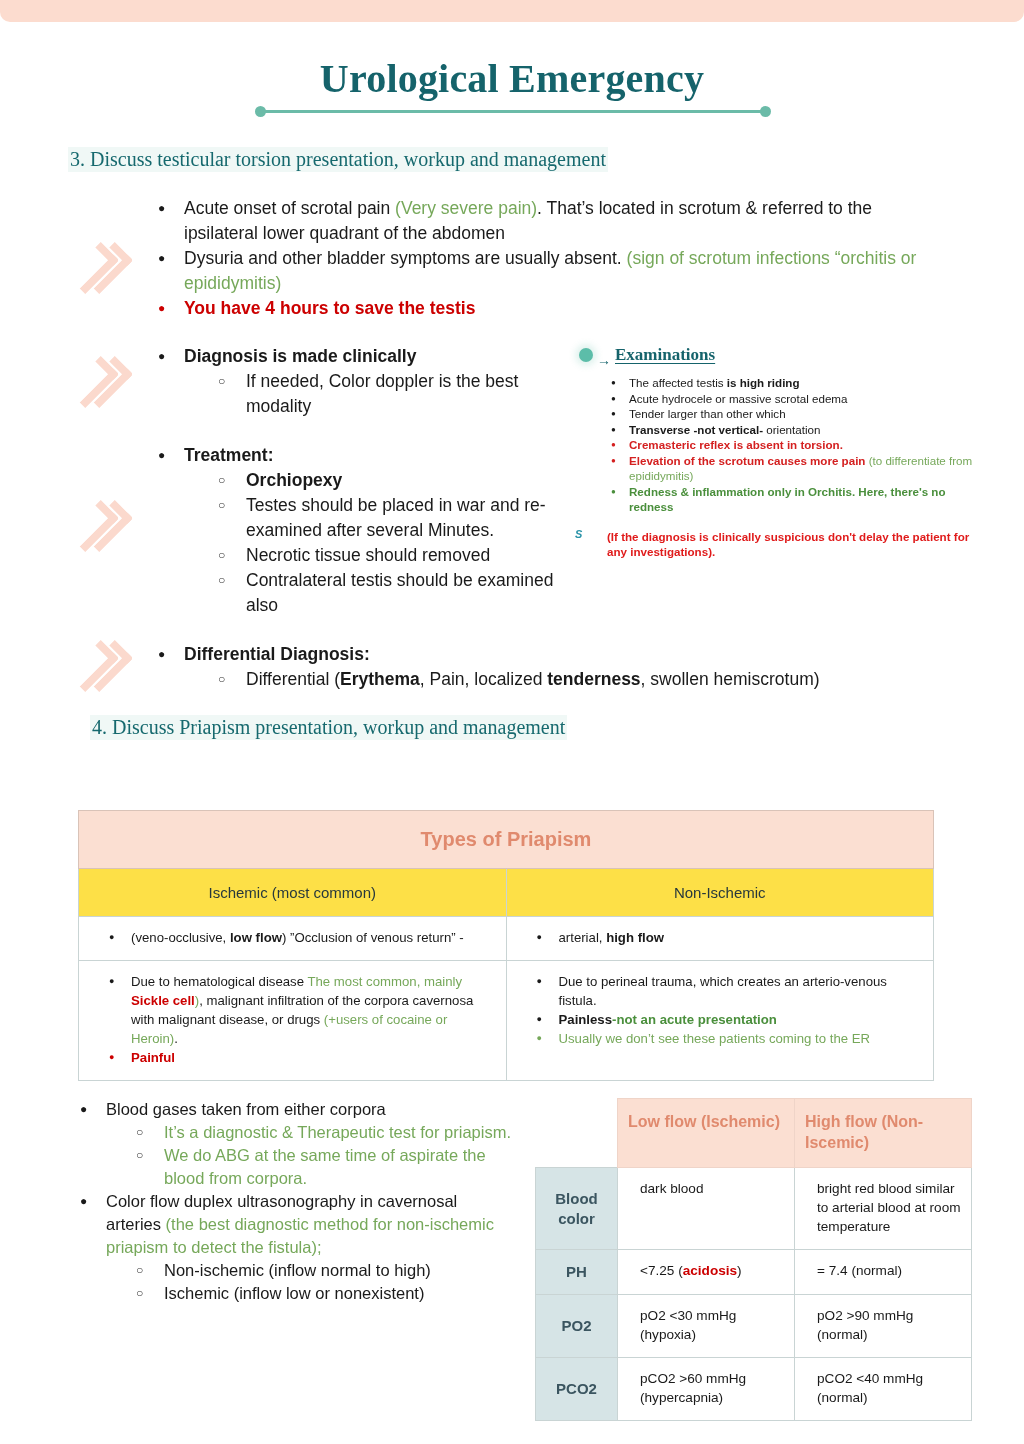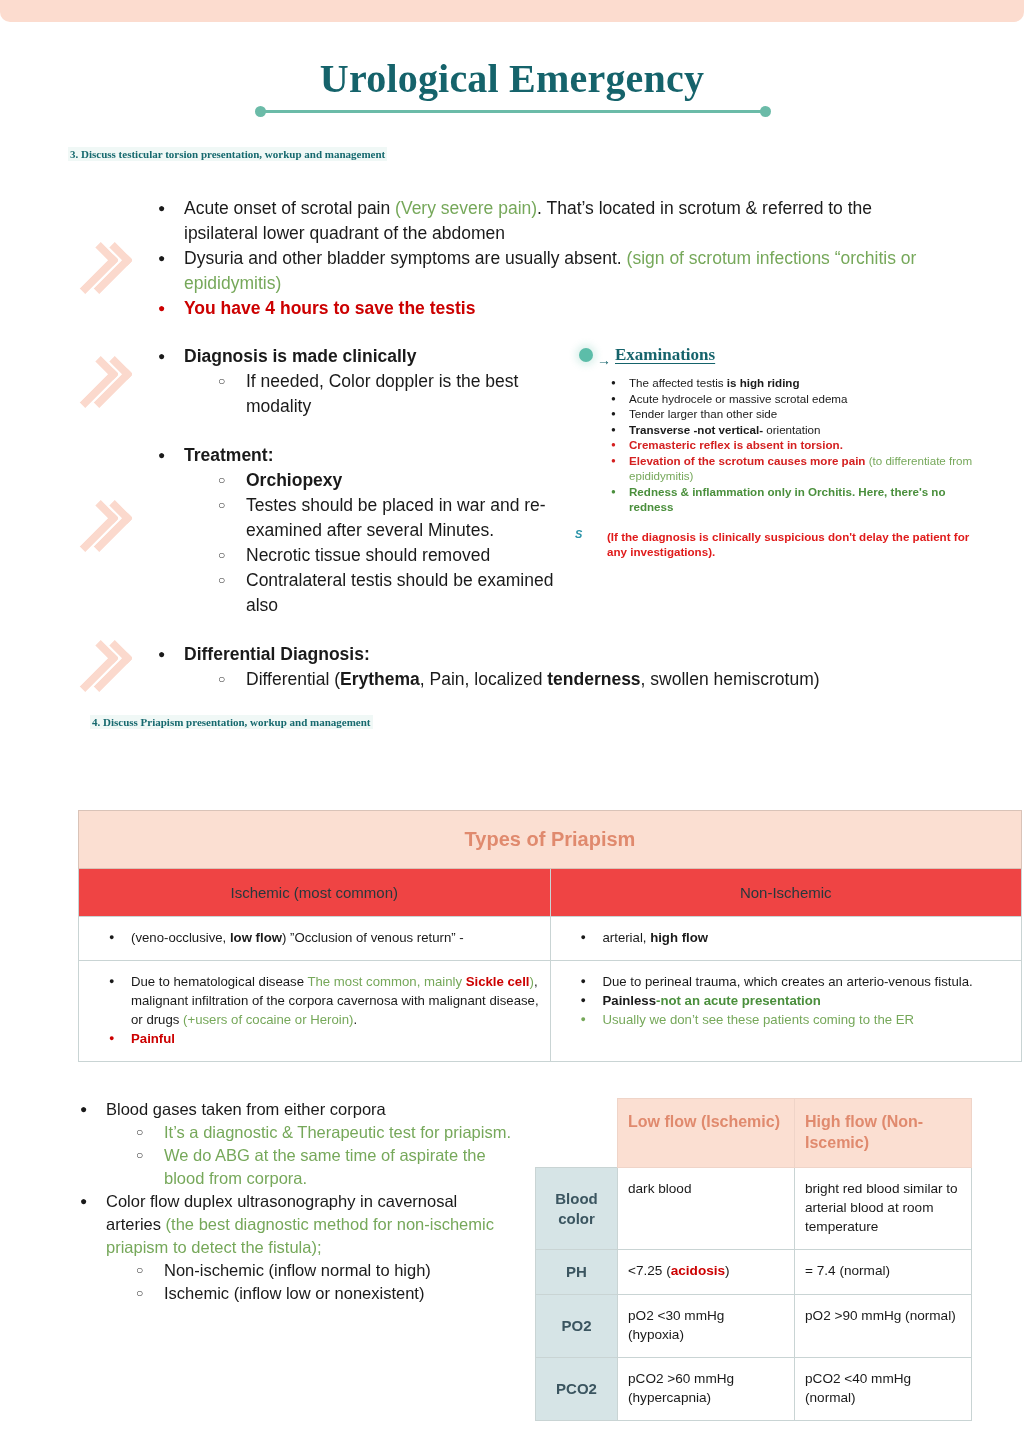--- a/index.html
+++ b/index.html
@@ -65,22 +65,22 @@
     border-radius: 50%;
     background: #6bbba8;
   }
   .title-rule .cap.left  { left: 0; }
   .title-rule .cap.right { right: 0; }
 
   
   .sec-head {
     position: absolute;
     font-family: "Liberation Serif", serif;
-    font-weight: bold;
-    font-size: 11px;
+    font-weight: normal;
+    font-size: 20px;
     color: #16696e;
     background: #f0f8f6;
     padding: 1px 2px;
     white-space: nowrap;
   }
   #sec3-head { top: 147px; left: 68px; }
   #sec4-head { top: 715px; left: 90px; }
 
   
   .chev {
@@ -212,37 +212,37 @@
     font-size: 11px;
     font-weight: bold;
     font-style: italic;
     color: #2a93a8;
   }
 
   
   #types-table {
     position: absolute;
     top: 810px; left: 78px;
-    width: 944px;
+    width: 856px;
     border-collapse: collapse;
     table-layout: fixed;
     border-radius: 29px;
   }
   #types-table td, #types-table th { border: 1px solid #c9d4d4; vertical-align: top; }
   #types-table .tt-title {
     background: #fbdfd2;
     text-align: center;
     font-size: 20px;
     font-weight: bold;
     color: #e08a6e;
     padding: 17px 0;
     border: 1px solid #d9c3b8;
   }
   #types-table .tt-sub {
-    background: #ef4444;
+    background: #fde047;
     text-align: center;
     font-size: 15px;
     font-weight: normal;
     color: #27383c;
     padding: 15px 0;
   }
   #types-table .tt-cell { background: #ffffff; padding: 11px 8px 13px 8px; }
   ul.tcell { list-style: none; }
   ul.tcell > li {
     position: relative;
@@ -298,21 +298,21 @@
     line-height: 20px;
     text-align: center;
     padding: 12px 4px;
     vertical-align: middle;
   }
   #flow-table .ft-cell {
     background: #ffffff;
     font-size: 13.6px;
     line-height: 19px;
     color: #1a1a1a;
-    padding: 11px 10px 13px 10px;
+    padding: 11px 10px 13px 22px;
   }
 </style>
 </head>
 <body>
 
 <div id="page">
 
   <div class="top-banner"></div>
 
   <div class="title-wrap">
@@ -386,21 +386,21 @@
 
   <div id="exam-box">
     <div class="exam-head">
       <span class="exam-dot"></span>
       <span class="exam-arrow">→</span>
       <span>Examinations</span>
     </div>
     <ul class="exam-list" id="exam-list">
         <li><span>The affected testis </span><span class="b">is high riding</span></li>
         <li><span>Acute hydrocele or massive scrotal edema</span></li>
-        <li><span>Tender larger than other side</span></li>
+        <li><span>Tender larger than other which</span></li>
         <li><span class="b">Transverse -not vertical-</span><span> orientation</span></li>
         <li class="red-dot"><span class="b red-b">Cremasteric reflex is absent in torsion.</span></li>
         <li class="red-dot"><span class="b red-b">Elevation of the scrotum causes more pain</span><span class="grn"> (to differentiate from epididymitis)</span></li>
         <li class="grn-dot"><span class="grn-d">Redness &amp; inflammation only in Orchitis. Here, there's no redness</span></li>
       </ul>
     <div class="exam-note">
       <span class="note-s">S</span>
       <span>(If the diagnosis is clinically suspicious don't delay the patient for any investigations).</span>
     </div>
   </div>

